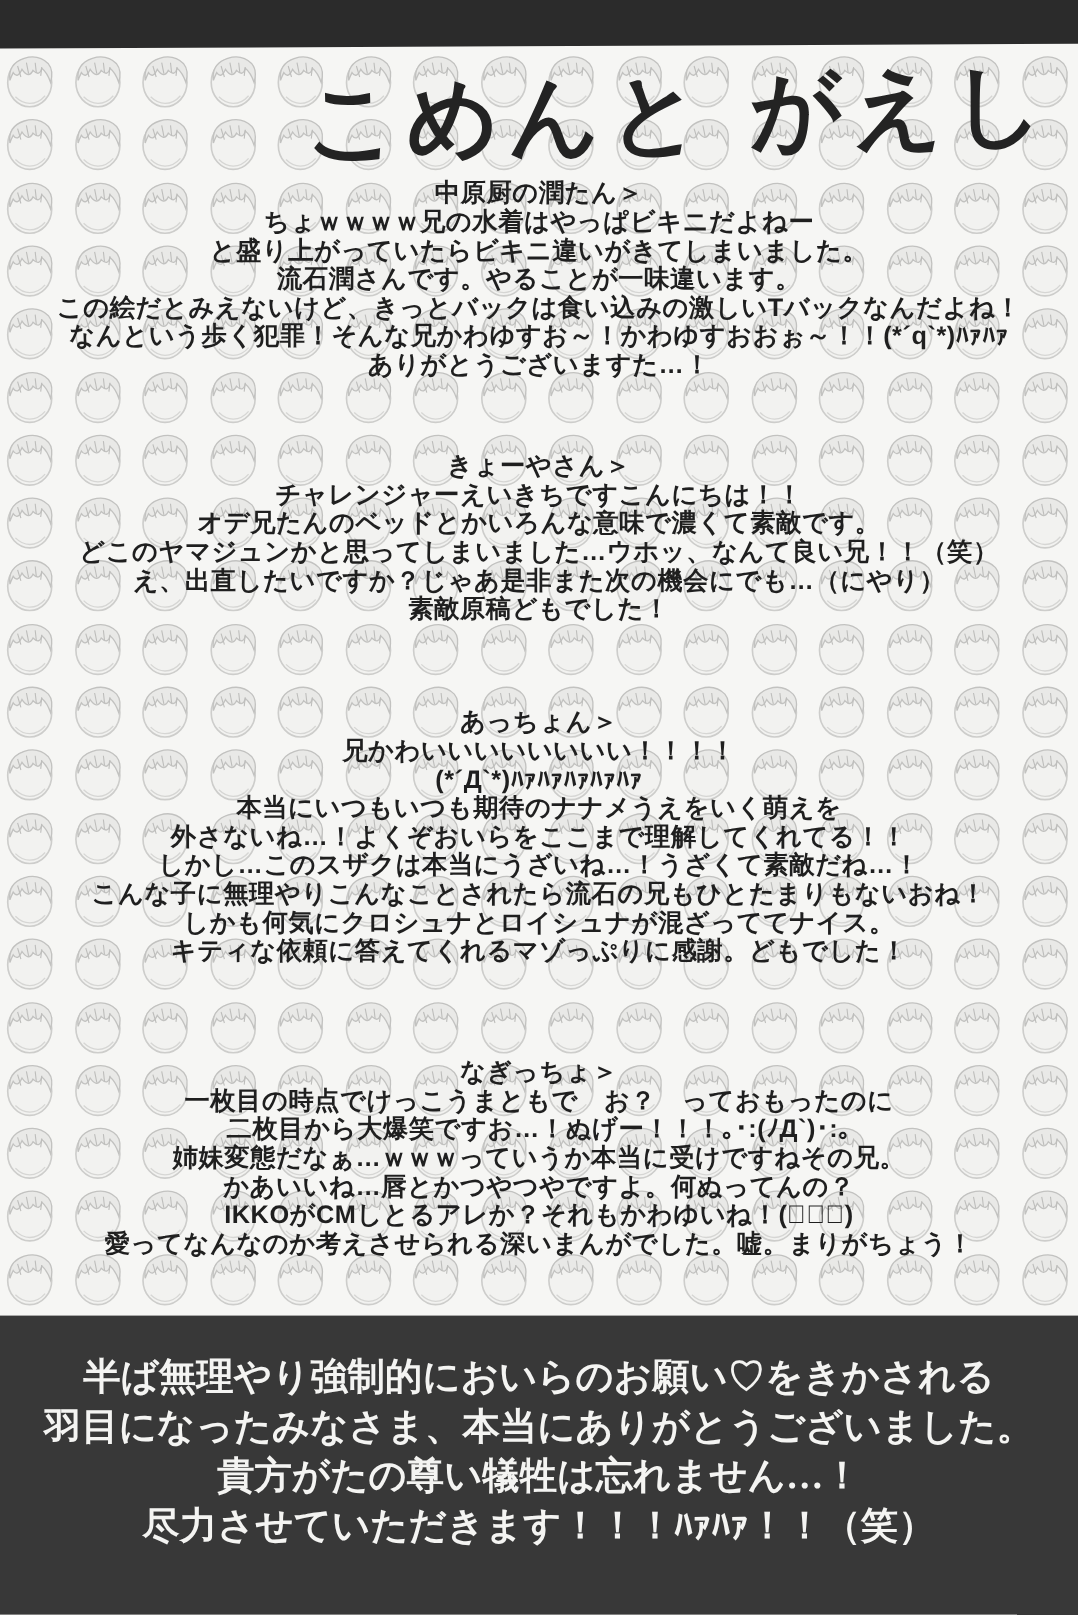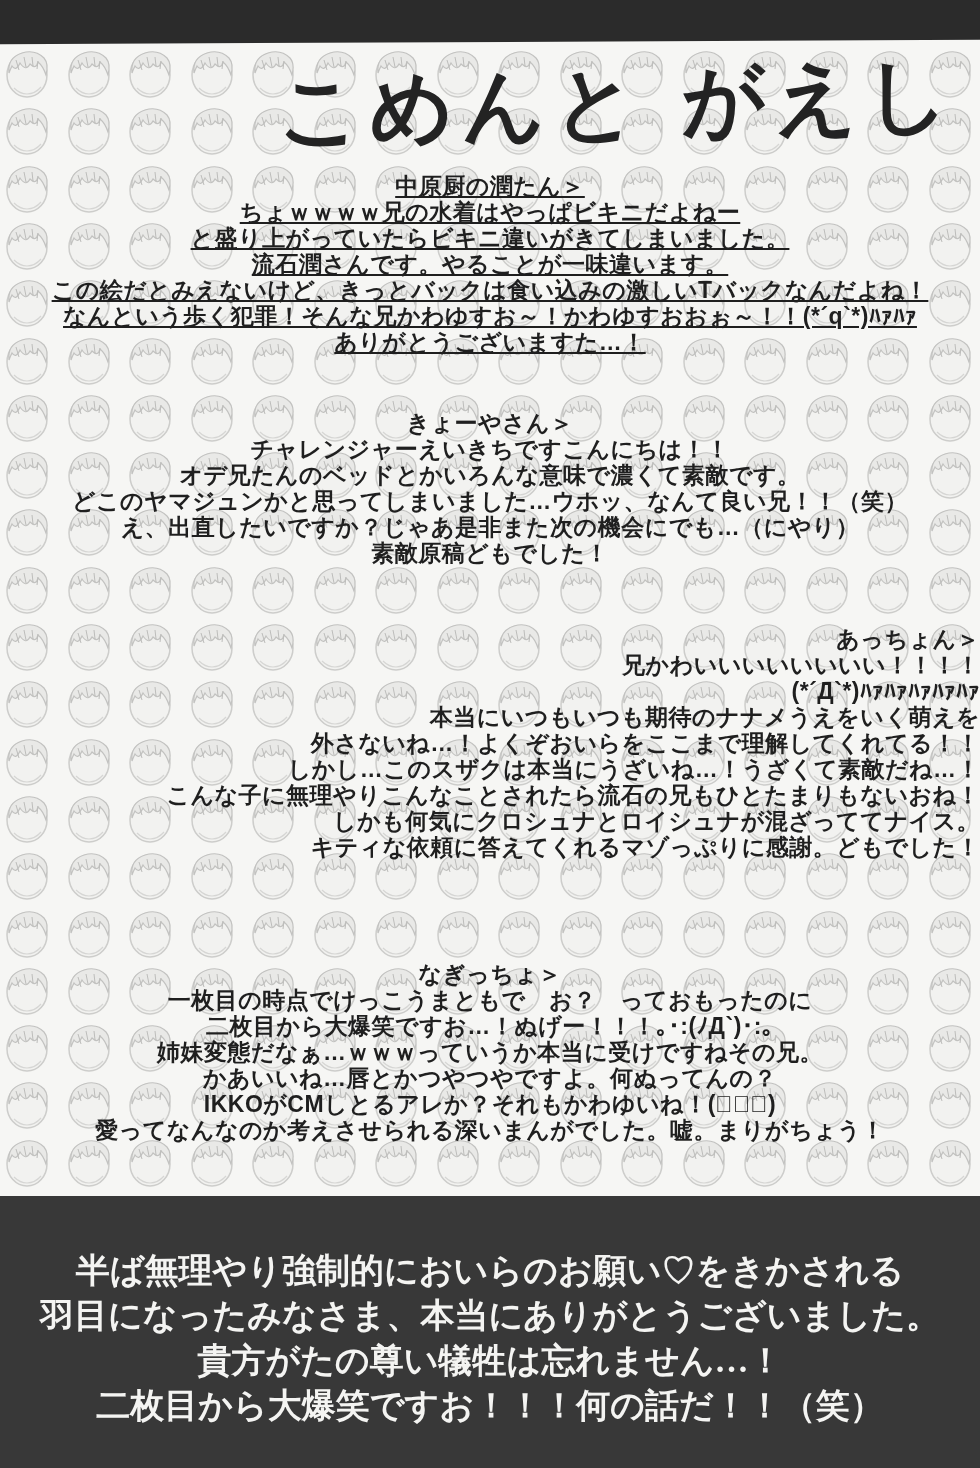--- a/index.html
+++ b/index.html
@@ -45,33 +45,33 @@
     position: absolute; left: 0; width: 980px;
     z-index: 2;
     text-align: center;
     color: #1f1f1f;
     font-weight: bold;
     font-size: 23px;
     line-height: 26px;
     letter-spacing: 0.5px;
   }
   .comment-section .line { white-space: nowrap; }
-  .section-1 { top: 173px; text-decoration: underline; }
+  .section-1 { top: 162px; }
   .section-2 { top: 410px; }
-  .section-3 { top: 626px; text-align: right; }
+  .section-3 { top: 643px; }
   .section-4 { top: 961px; }
   
   .footer {
     position: absolute; left: 0; top: 1196px;
     width: 980px; height: 272px;
     background: #383838;
     z-index: 3;
     text-align: center;
     box-sizing: border-box;
-    padding-top: 52px;
+    padding-top: 34px;
   }
   .footer .line {
     font-family: "Liberation Serif", serif;
     font-weight: bold;
     font-size: 34px;
     line-height: 45px;
     color: #f4f4f2;
     white-space: nowrap;
     letter-spacing: 0px;
   }
@@ -2047,16 +2047,16 @@
     <div class="line">姉妹変態だなぁ…ｗｗｗっていうか本当に受けですねその兄。</div>
     <div class="line">かあいいね…唇とかつやつやですよ。何ぬってんの？</div>
     <div class="line">IKKOがCMしとるアレか？それもかわゆいね！(ﾟ∀ﾟ)</div>
     <div class="line">愛ってなんなのか考えさせられる深いまんがでした。嘘。まりがちょう！</div>
   </div>
 
   <div class="footer">
     <div class="line">半ば無理やり強制的においらのお願い♡をきかされる</div>
     <div class="line">羽目になったみなさま、本当にありがとうございました。</div>
     <div class="line">貴方がたの尊い犠牲は忘れません…！</div>
-    <div class="line">二枚目から大爆笑ですお！！！何の話だ！！（笑）</div>
+    <div class="line">尽力させていただきます！！！ﾊｧﾊｧ！！（笑）</div>
   </div>
 
 </div>
 
 </body></html>

